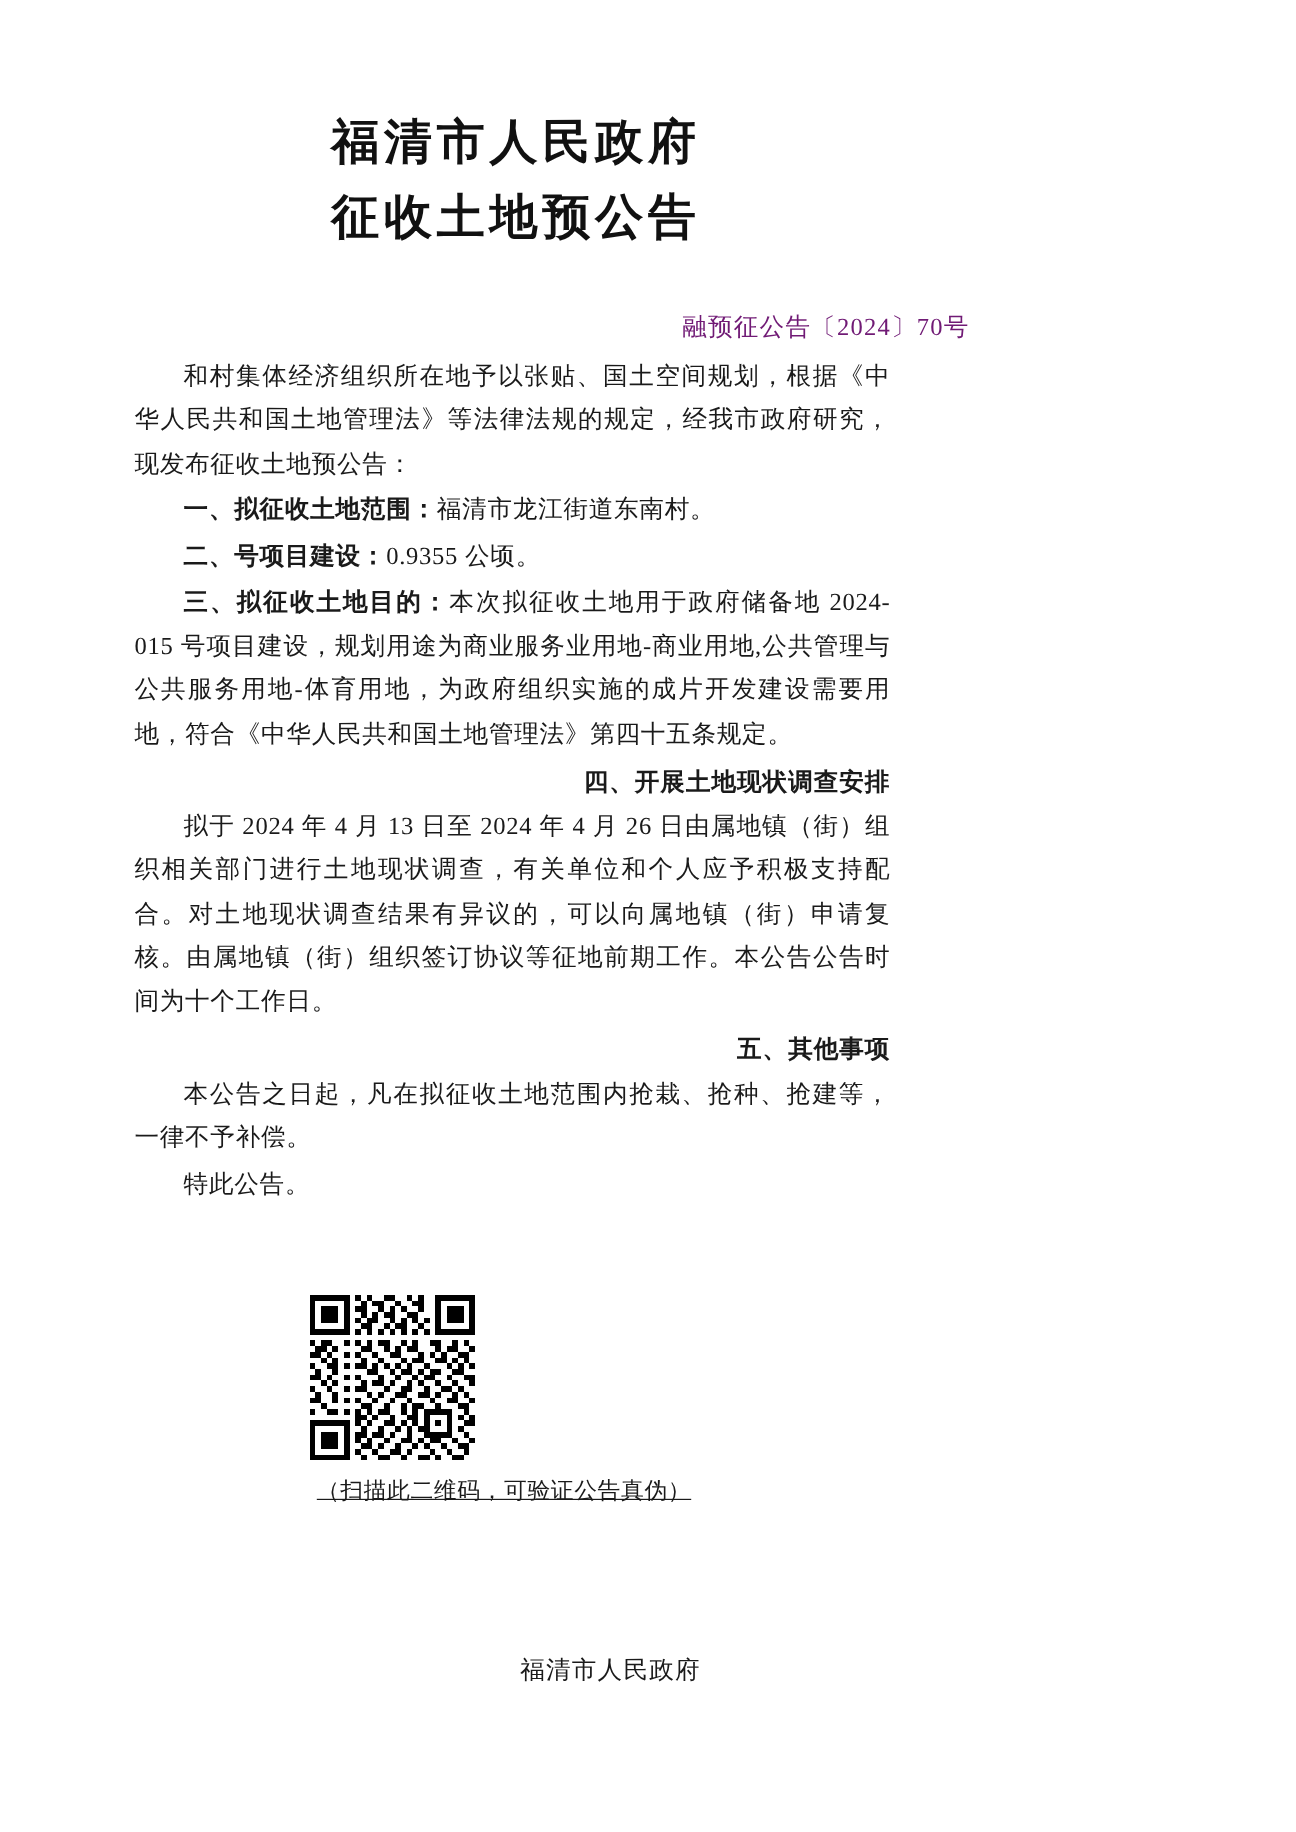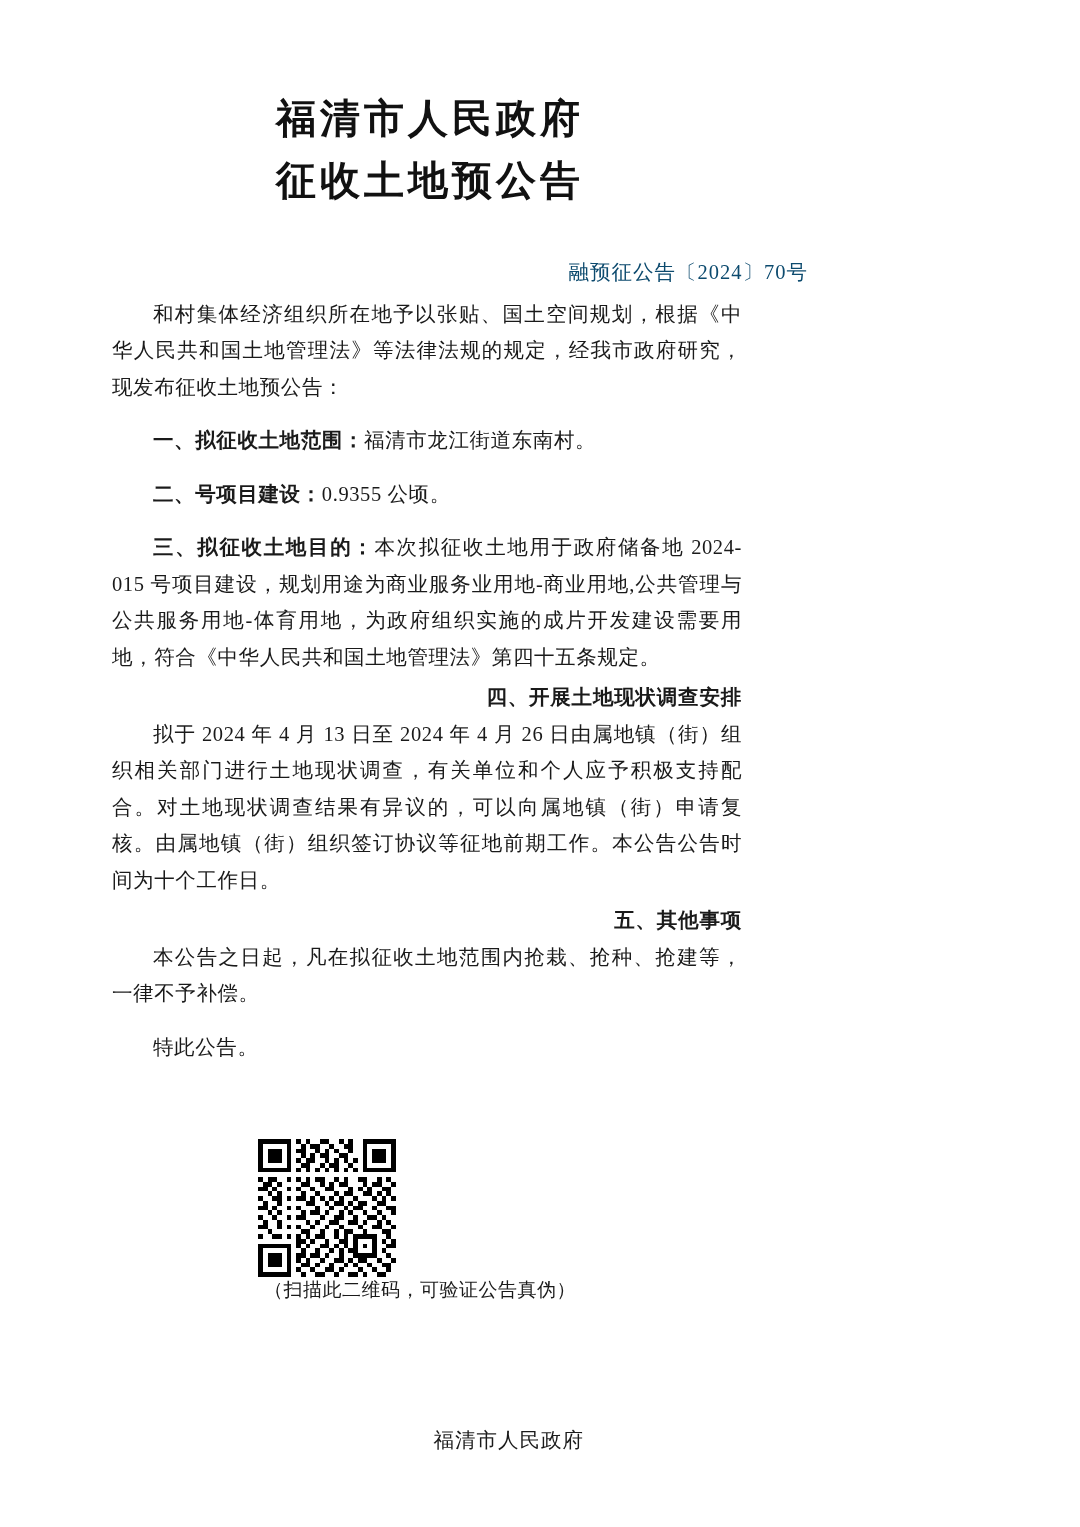--- a/index.html
+++ b/index.html
@@ -33,37 +33,37 @@
     letter-spacing: 4px;
     line-height: 1.55;
     color: #111;
   }
   .doc-number {
     text-align: right;
     padding-right: 52px;
     margin-top: 46px;
     font-size: 20.5px;
     letter-spacing: 1px;
-    color: #0c4a6e;
+    color: #701a75;
   }
   .body-area {
     padding: 0 118px 0 112px;
     margin-top: 10px;
   }
   p.para {
     margin: 0;
     font-size: 20.5px;
     line-height: 1.78;
     text-align: justify;
     text-justify: inter-ideograph;
     text-indent: 2em;
     letter-spacing: 0.6px;
   }
   p.para + p.para {
-    margin-top: 17px;
+    margin-top: 2px;
   }
   .bold-run {
     font-weight: bold;
   }
   .section-head {
     margin: 0;
     margin-top: 4px;
     font-size: 20.5px;
     line-height: 1.78;
     text-indent: 2em;
@@ -74,23 +74,25 @@
   .qr-area {
     margin-top: 74px;
     padding-left: 146px;
   }
   .qr {
     width: 138px;
     height: 138px;
     display: block;
   }
   .qr-caption {
+    margin-top: 12px;
     padding-left: 6px;
     font-size: 19px;
     letter-spacing: 0.5px;
+    text-decoration: underline;
   }
   .signature {
     margin-top: 116px;
     text-align: right;
     padding-right: 158px;
     font-size: 20.5px;
     line-height: 2.05;
     letter-spacing: 1px;
   }
 </style>

